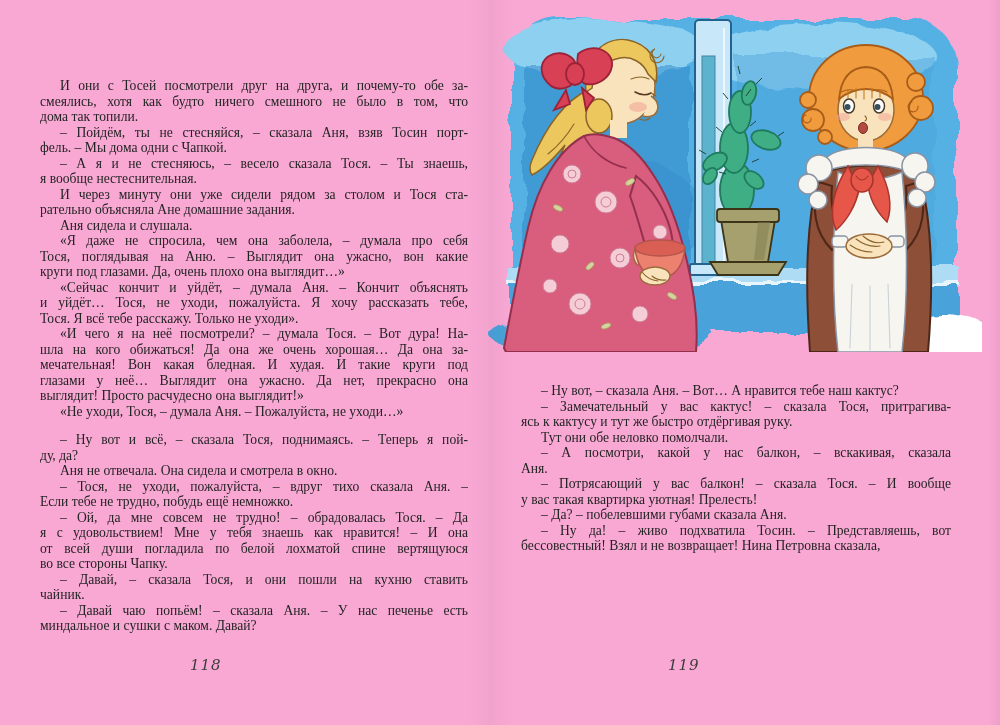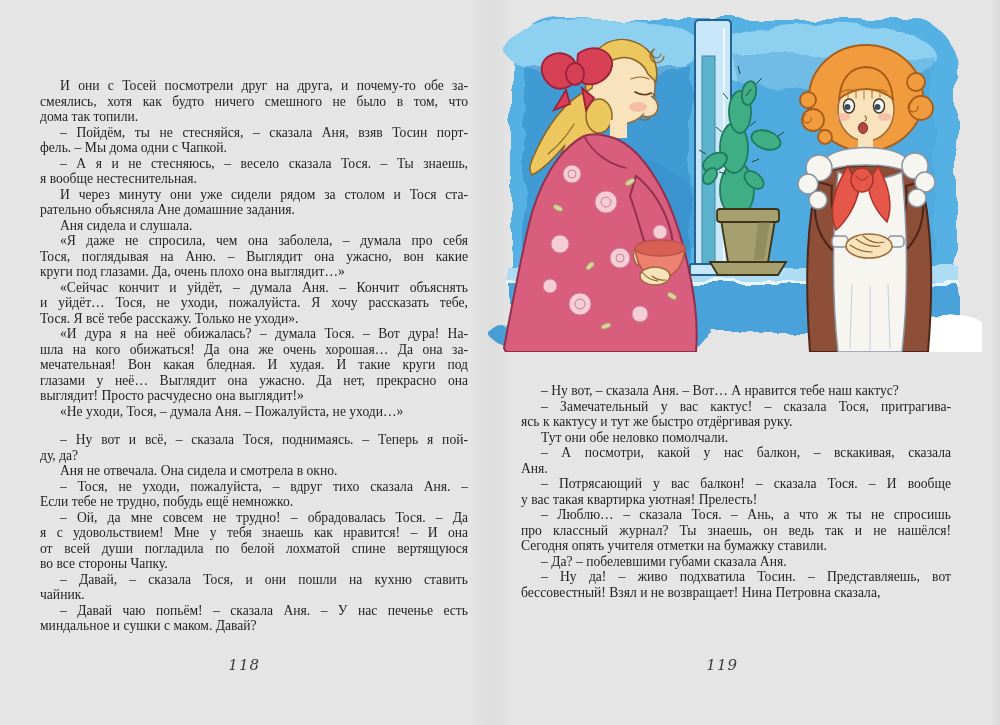--- a/index.html
+++ b/index.html
@@ -1,26 +1,26 @@
 <!DOCTYPE html>
 <html style="--sky_mid: #55b0e4; --sky_light: #8ed0f0; --glass_deep: #2e86c6; --glass_mid: #4aa4dc; --sill_light: #aedcf4; --wall_blue: #4aa2da; --frame_light: #c8e7f8; --frame_glass: #49abc6; --cactus_green: #3fae85; --pot_olive: #a5a06e; --skin: #f9e3bd; --hair_blonde: #ecc75e; --hair_orange: #f09c3e; --bow_red: #d84055; --robe_pink: #d95d7d; --flower_pink: #f4cdd6; --sprig_green: #d6d49e; --cup_pink: #ec8170; --cup_inner: #d95f55; --cloth_white: #f7f5f0; --dress_brown: #8d4f38; --scarf_red: #e6574a;"><head>
 <meta charset="utf-8">
 <style>
   html,body{margin:0;padding:0;background:#ffffff;}
-  .stage{position:relative;width:1000px;height:725px;background:#e5e5e5;overflow:hidden;
+  .stage{position:relative;width:1000px;height:725px;background:#f9a8d4;overflow:hidden;
          font-family:"Liberation Serif",serif;}
   .text-block{position:absolute;font-size:13.6px;color:#242424;}
   #left-text{left:40px;top:78px;width:428px;}
   #right-text{left:521px;top:364px;width:430px;margin-top:19px;}
   .para{margin:0;}
   .para.gap{margin-top:13px;}
   .line{line-height:15.5px;height:15.5px;overflow:hidden;text-align:justify;text-align-last:justify;}
   .line.last{text-align-last:auto;}
   .line.first{text-indent:20px;}
-  .page-number{position:absolute;top:656px;width:70px;text-align:right;
+  .page-number{position:absolute;top:656px;width:70px;text-align:left;
       font-family:"DejaVu Serif",serif;font-style:italic;font-size:15px;color:#3c3c3c;letter-spacing:1px;}
   #pn-left{left:190px;}
   #pn-right{left:668px;}
   .illustration{position:absolute;left:488px;top:4px;width:494px;height:350px;margin:0;}
   .gutter{position:absolute;left:468px;top:0;width:46px;height:725px;pointer-events:none;
       background:linear-gradient(90deg,rgba(0,0,0,0) 0%,rgba(0,0,0,0.035) 50%,rgba(0,0,0,0) 100%);}
   .edge-right{position:absolute;right:0;top:0;width:12px;height:725px;pointer-events:none;
       background:linear-gradient(90deg,rgba(0,0,0,0) 0%,rgba(0,0,0,0.05) 100%);}
 
   
@@ -80,21 +80,21 @@
           <div class="line first">«Я даже не спросила, чем она заболела, – думала про себя</div>
           <div class="line">Тося, поглядывая на Аню. – Выглядит она ужасно, вон какие</div>
           <div class="line last">круги под глазами. Да, очень плохо она выглядит…»</div>
         </div>
         <div class="para">
           <div class="line first">«Сейчас кончит и уйдёт, – думала Аня. – Кончит объяснять</div>
           <div class="line">и уйдёт… Тося, не уходи, пожалуйста. Я хочу рассказать тебе,</div>
           <div class="line last">Тося. Я всё тебе расскажу. Только не уходи».</div>
         </div>
         <div class="para">
-          <div class="line first">«И дура я на неё обижалась? – думала Тося. – Вот дура! На-</div>
+          <div class="line first">«И чего я на неё посмотрели? – думала Тося. – Вот дура! На-</div>
           <div class="line">шла на кого обижаться! Да она же очень хорошая… Да она за-</div>
           <div class="line">мечательная! Вон какая бледная. И худая. И такие круги под</div>
           <div class="line">глазами у неё… Выглядит она ужасно. Да нет, прекрасно она</div>
           <div class="line last">выглядит! Просто расчудесно она выглядит!»</div>
         </div>
         <div class="para">
           <div class="line first last">«Не уходи, Тося, – думала Аня. – Пожалуйста, не уходи…»</div>
         </div>
         <div class="para gap">
           <div class="line first">– Ну вот и всё, – сказала Тося, поднимаясь. – Теперь я пой-</div>
@@ -326,25 +326,20 @@
         </div>
         <div class="para">
           <div class="line first">– А посмотри, какой у нас балкон, – вскакивая, сказала</div>
           <div class="line last">Аня.</div>
         </div>
         <div class="para">
           <div class="line first">– Потрясающий у вас балкон! – сказала Тося. – И вообще</div>
           <div class="line last">у вас такая квартирка уютная! Прелесть!</div>
         </div>
         <div class="para">
-          <div class="line first">– Люблю… – сказала Тося. – Ань, а что ж ты не спросишь</div>
-          <div class="line">про классный журнал? Ты знаешь, он ведь так и не нашёлся!</div>
-          <div class="line last">Сегодня опять учителя отметки на бумажку ставили.</div>
-        </div>
-        <div class="para">
           <div class="line first last">– Да? – побелевшими губами сказала Аня.</div>
         </div>
         <div class="para">
           <div class="line first">– Ну да! – живо подхватила Тосин. – Представляешь, вот</div>
           <div class="line last">бессовестный! Взял и не возвращает! Нина Петровна сказала,</div>
         </div>
       </div>
     <div id="pn-right" class="page-number">119</div>
   </div>
 

